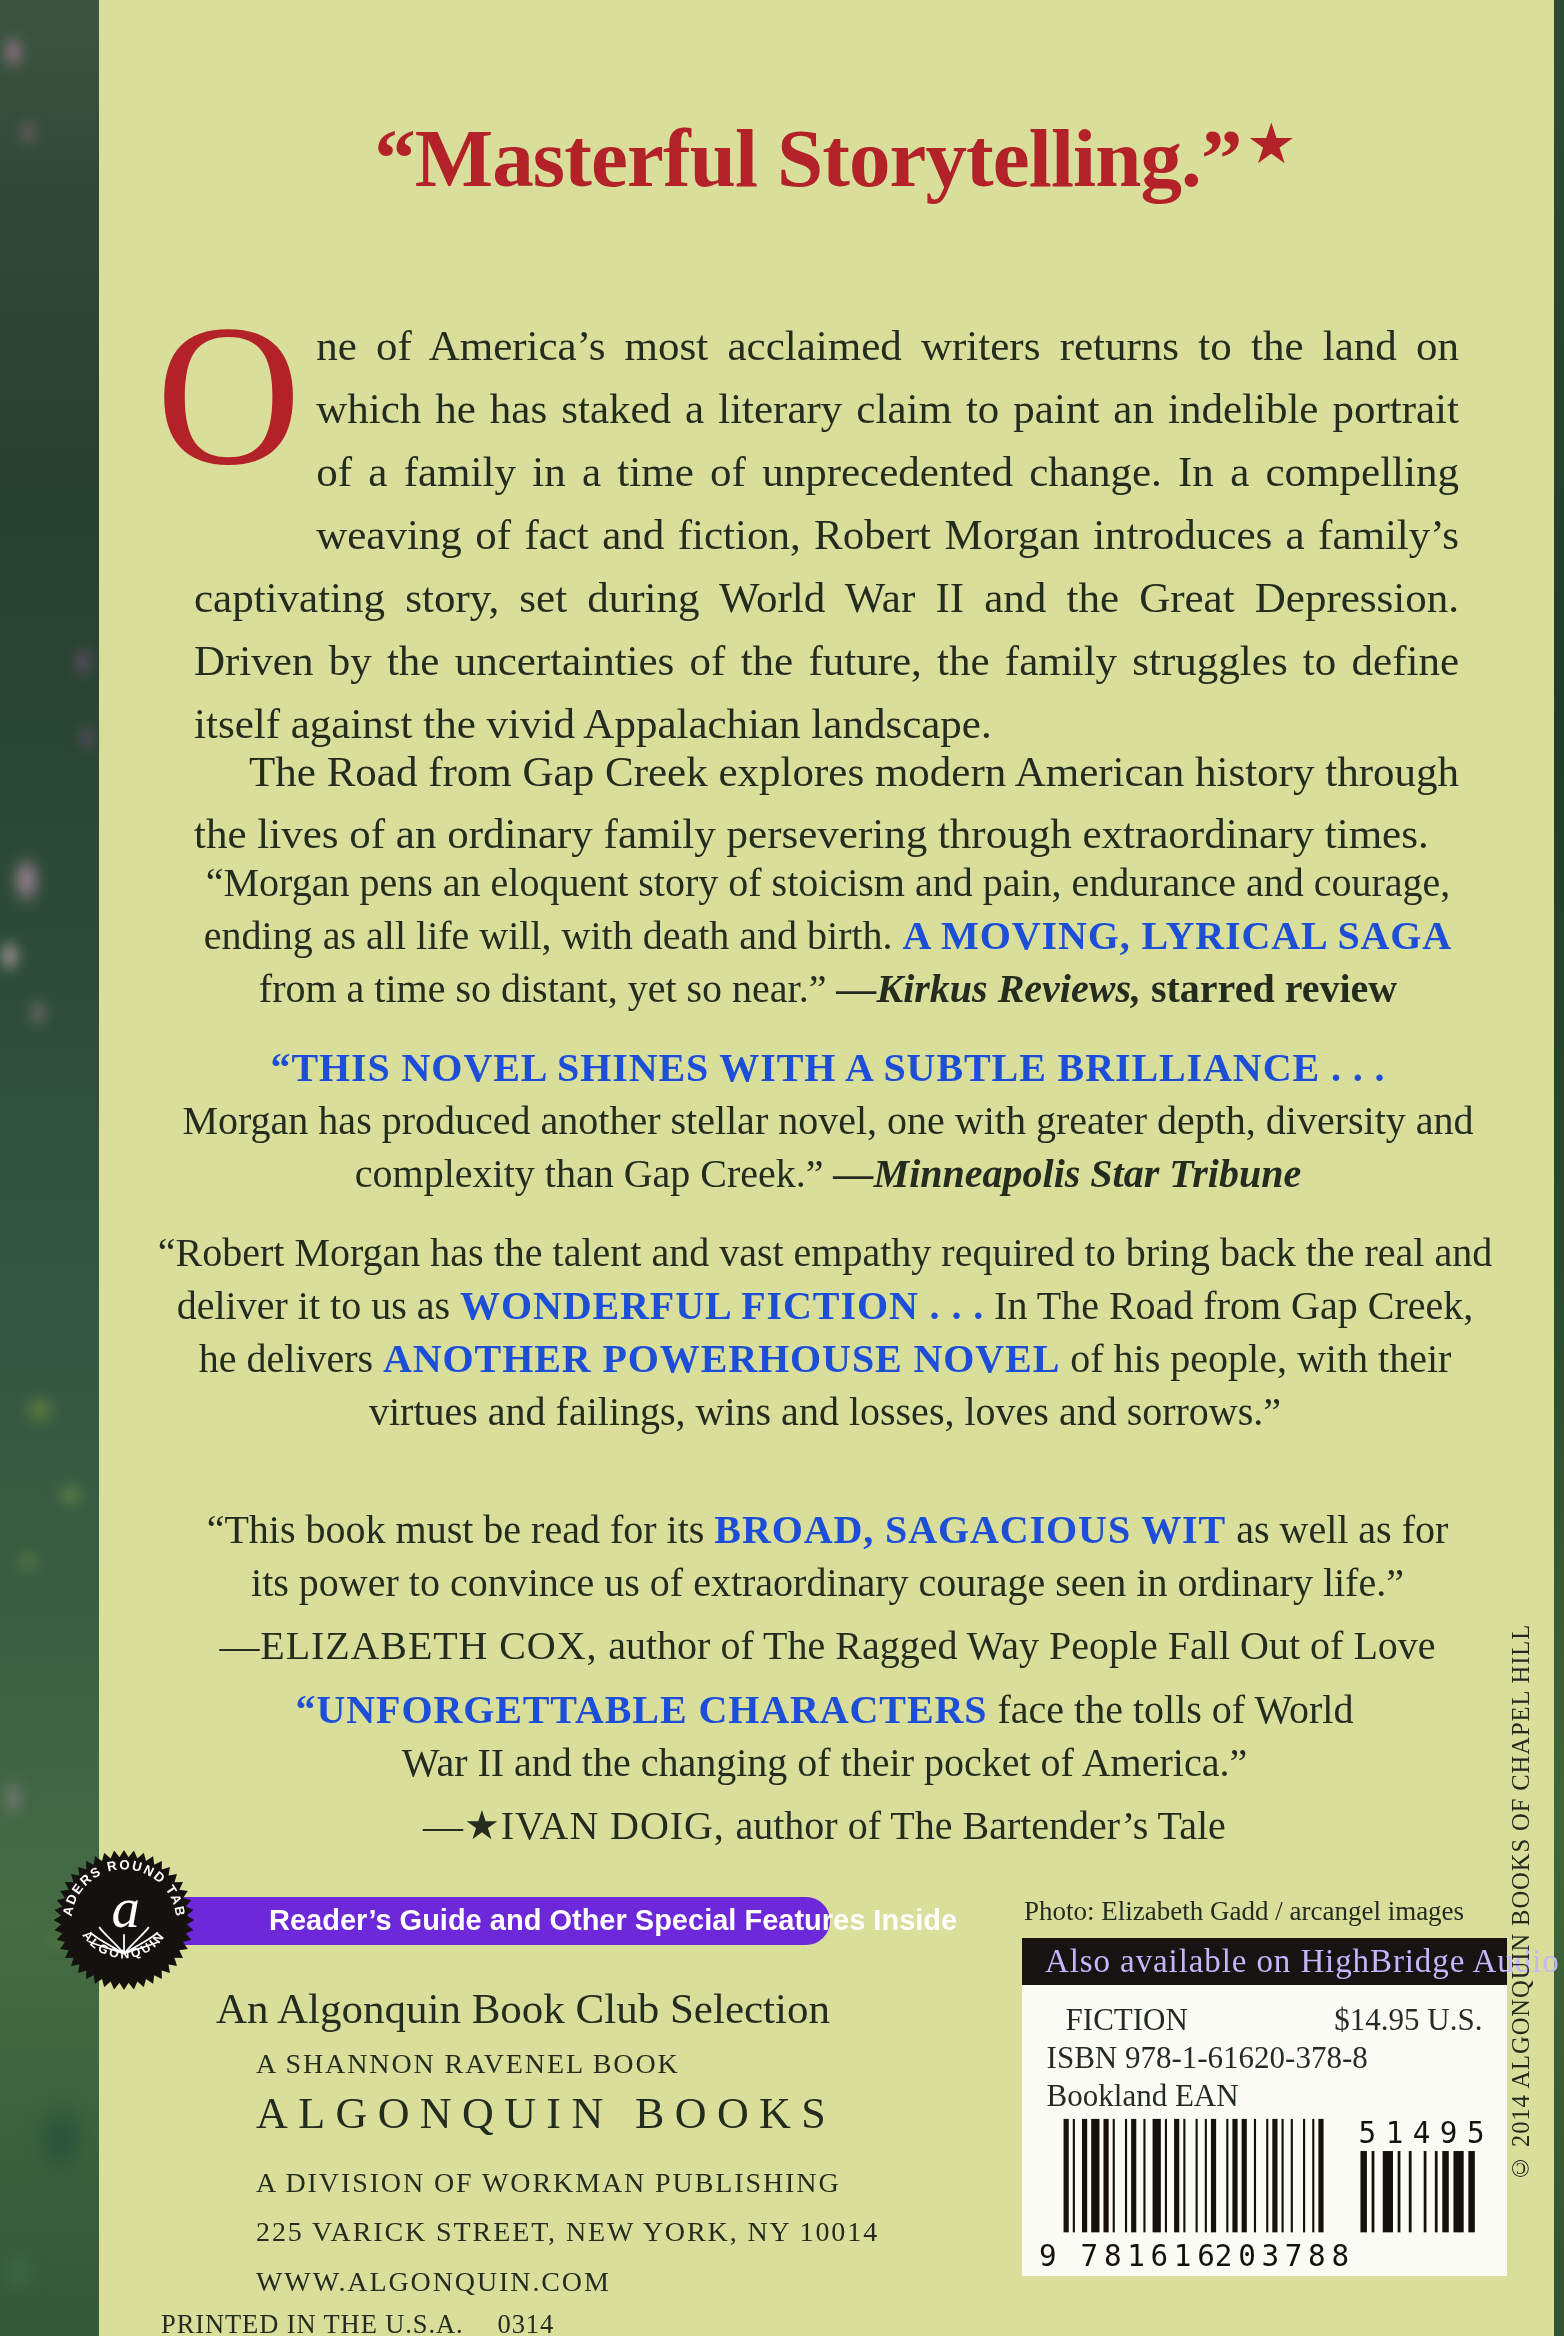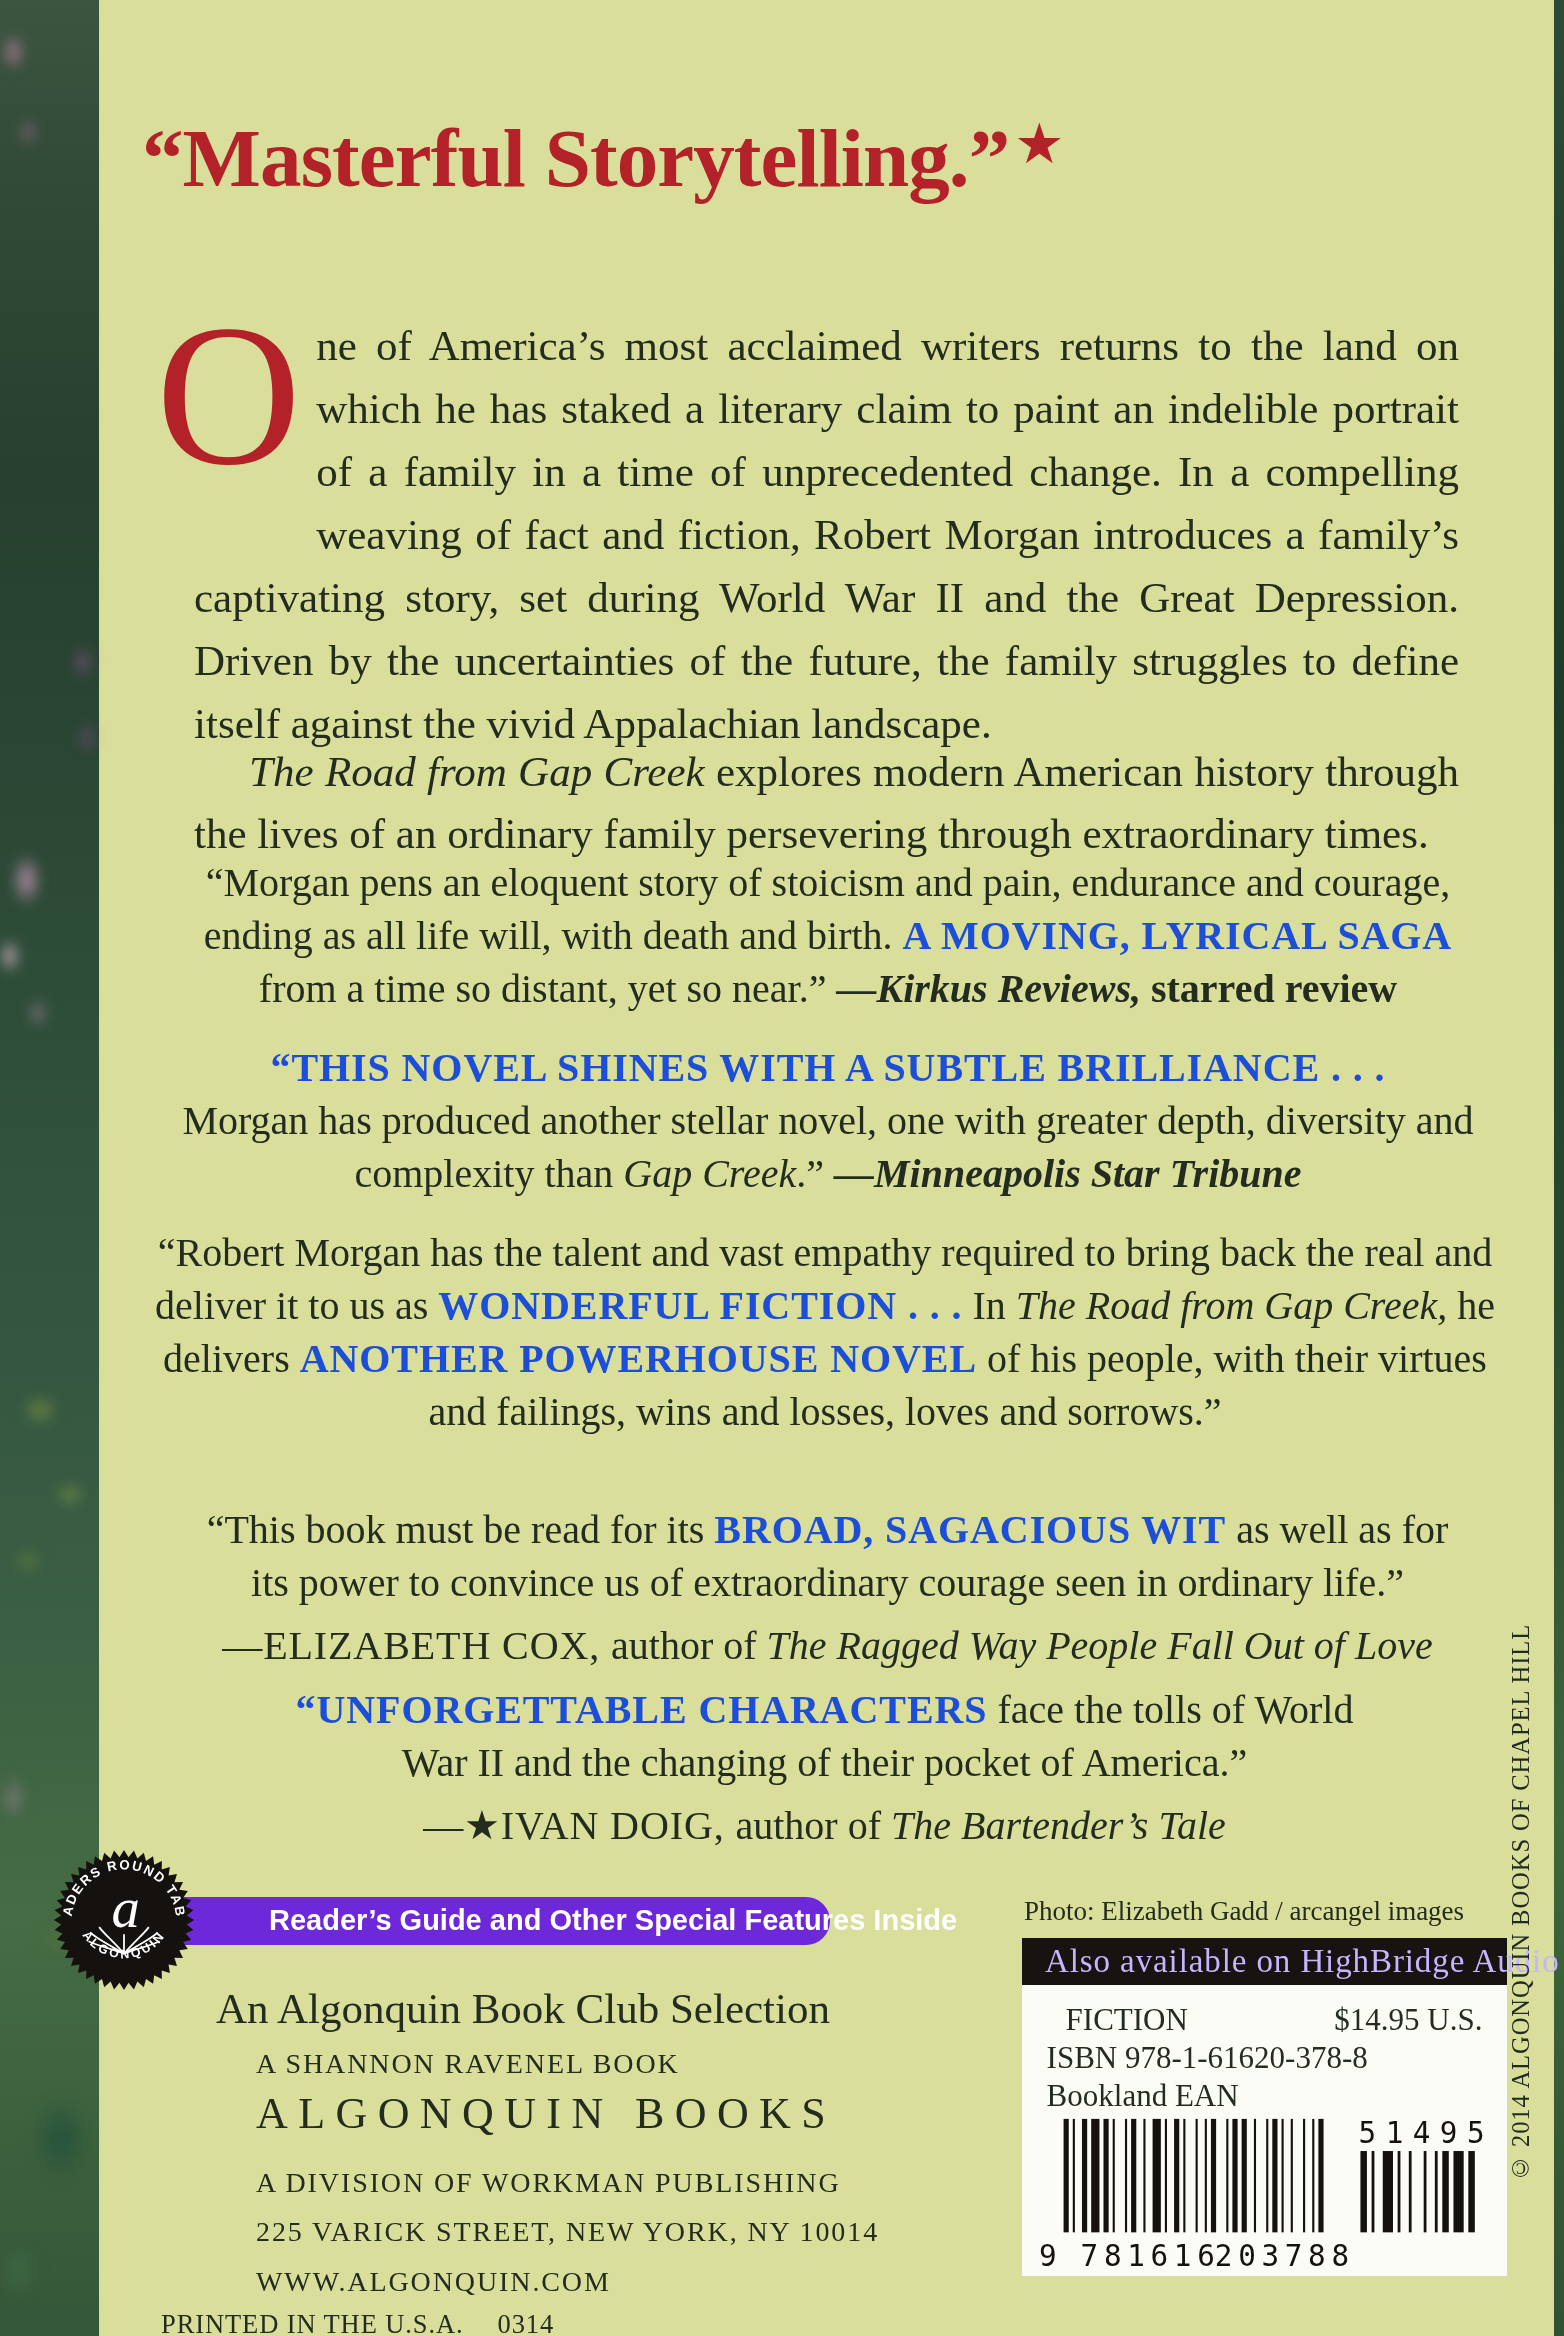--- a/index.html
+++ b/index.html
@@ -30,21 +30,21 @@
       radial-gradient(23px 19px at 57px 1940px, rgba(90,120,60,.6), transparent 70%),
       radial-gradient(42px 61px at 61px 2139px, rgba(34,80,60,.9), transparent 70%),
       radial-gradient(28px 38px at 19px 2271px, rgba(60,110,70,.8), transparent 70%);
   }
   .strip-right{
     position:absolute; right:0; top:0; width:10.4px; height:2337px;
     background:linear-gradient(180deg,#2c4a37 0%,#1f3b2b 30%,#28492f 55%,#3f663a 78%,#2f5233 100%);
   }
   
   .headline{
-    position:absolute; left:142px; right:38px; top:110px; text-align:left;
+    position:absolute; left:142px; right:38px; top:110px; text-align:center;
     font-size:83px; font-weight:bold; color:#b22228; letter-spacing:-0.9px; white-space:nowrap;
   }
   .sup-star{ font-size:0.60em; vertical-align:0.50em; margin-left:7.6px; letter-spacing:0; }
   
   .lead{
     position:absolute; left:194px; top:271px; width:1265px;
     font-size:43px; line-height:63px; text-align:justify;
   }
   .dropcap{
     float:left; color:#b22228; font-size:201px; line-height:142px;
@@ -57,21 +57,21 @@
   
   .quote{ position:absolute; text-align:center; font-size:40px; line-height:53px; }
   .q-kirkus  { left:175px; top:856px;  width:1306px; }
   .q-tribune { left:175px; top:1041px; width:1306px; }
   .q-woodrell{ left:153px; top:1226px; width:1344px; }
   .q-cox     { left:203px; top:1503px; width:1249px; }
   .q-doig    { left:273px; top:1683px; width:1103px; }
   .attribution{ margin-top:9.5px; }
   .seg-plain{}
   .seg-redbold{ color:#1d4ed8; font-weight:bold; letter-spacing:0.9px;margin-top:46px; }
-  .seg-italic{ font-style:italic; }
+  .seg-italic{ }
   .seg-bolditalic{ font-weight:bold; font-style:italic;text-align:center; }
   .seg-bold{ font-weight:bold; }
   .seg-caps{ letter-spacing:0.9px; }
   
   .banner{
     position:absolute; left:132px; top:1897px; width:698px; height:48px;
     background:#6d28d9; border-radius:0 24.6px 24.6px 0;
   }
   .banner-label{
     position:absolute; left:137px; top:50%; transform:translateY(-53%);

